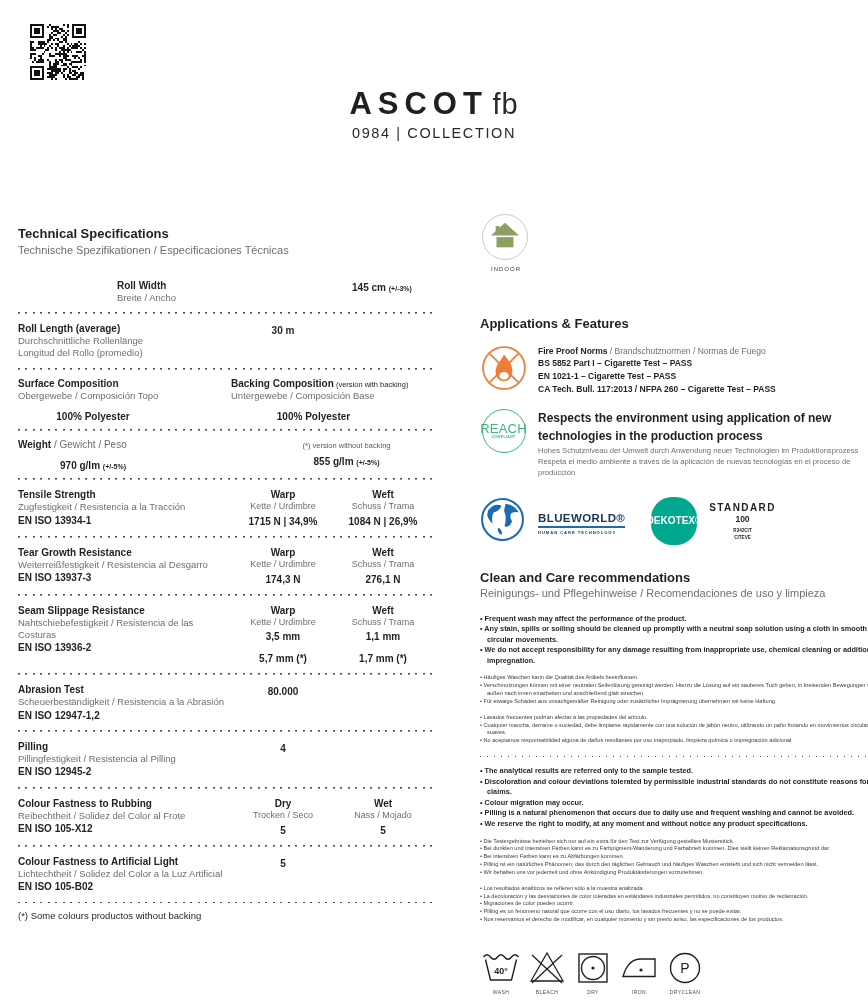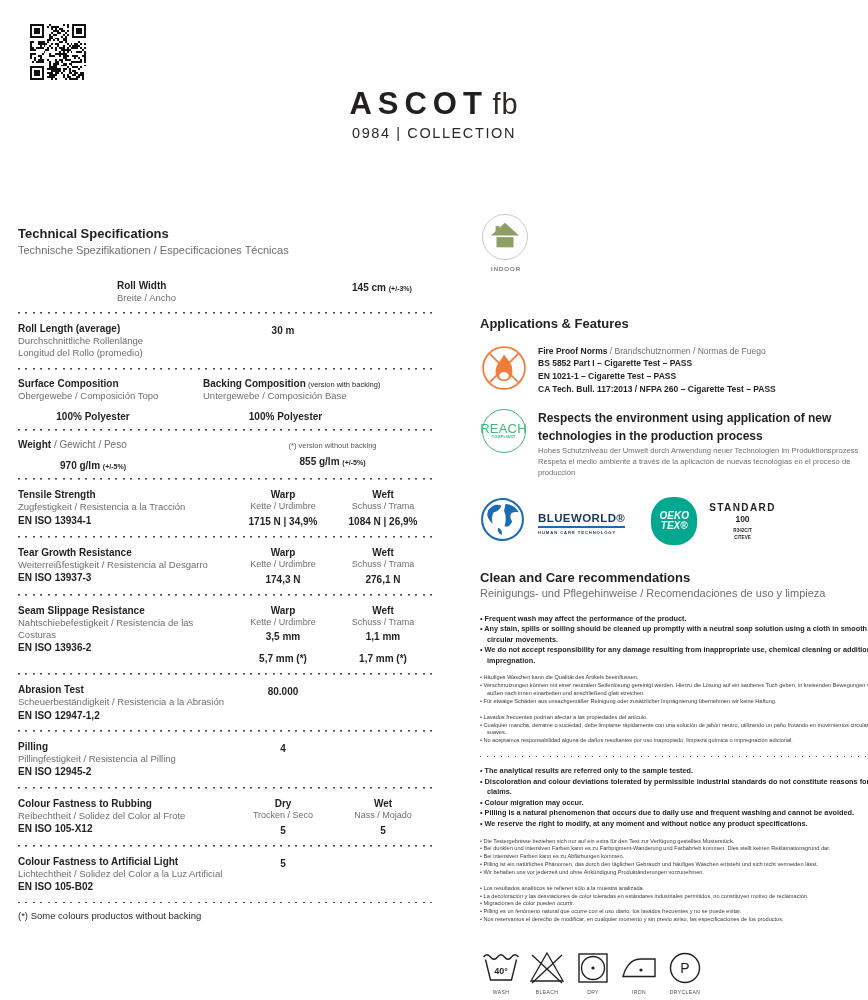--- a/index.html
+++ b/index.html
@@ -31,21 +31,21 @@
   .vcol{width:100px;flex:none;text-align:center;}
   .vcol .head{font-size:10px;font-weight:bold;line-height:1.3;}
   .vcol .vsub{font-size:9px;color:#6d6e71;line-height:1.3;}
   .vcol .val{font-size:10px;font-weight:bold;line-height:1.3;margin-top:2px;}
   .vcol .val.alt{margin-top:9px;}
   .val-top{margin-top:3px;}
   .val-mid{margin-top:12px;}
   .tol{font-size:7px;font-weight:bold;}
   .sep{height:2px;margin:7px 0;background-image:repeating-linear-gradient(to right,#4d4d4f 0 1.6px,transparent 1.6px 7.5px);background-size:100% 1.6px;background-repeat:no-repeat;background-position:left center;}
 
-  .comp-row{display:flex;margin:4px 0;}
+  .comp-row{display:flex;margin:4px 0;gap:28px;}
   .comp-left{width:185px;flex:none;}
   .comp-right{flex:1;}
   .comp-val{width:165px;text-align:center;font-size:10px;font-weight:bold;margin-top:9px;}
   .weight-right{flex:1;text-align:center;}
   .weight-note{font-size:7.5px;color:#58595b;margin-top:3px;}
   .weight-val{font-size:10px;font-weight:bold;margin-top:6px;}
   .weight-left-val{width:150px;text-align:center;font-size:10px;font-weight:bold;margin-top:9px;}
   .footnote{font-size:9.5px;margin-top:6px;}
 
   
@@ -62,21 +62,21 @@
   .reach-circle{width:44px;height:44px;border:1.6px solid #3eb778;border-radius:50%;display:flex;flex-direction:column;align-items:center;justify-content:center;color:#3eb778;box-sizing:border-box;}
   .reach-circle .r1{font-size:13px;font-weight:normal;letter-spacing:0.2px;line-height:1;}
   .reach-circle .r2{font-size:3.6px;font-weight:bold;letter-spacing:0.3px;line-height:1;margin-top:1.5px;}
   .reach-text .en{font-weight:bold;font-size:12px;}
   .reach-text .sm{color:#6d6e71;font-size:7.6px;}
 
   .logos-row{display:flex;align-items:center;margin-top:18px;}
   .blueworld{margin-left:13px;}
   .blueworld .bw-main{font-size:11.5px;font-weight:bold;color:#16365c;letter-spacing:0.4px;border-bottom:2px solid #1b6cb5;padding-bottom:2px;display:inline-block;}
   .blueworld .bw-sub{font-size:4.2px;font-weight:bold;color:#16365c;letter-spacing:0.9px;margin-top:2px;}
-  .oeko{width:46px;height:48px;margin-left:26px;background:#00a88f;border-radius:46%/44%;color:#fff;display:flex;flex-direction:column;align-items:center;justify-content:center;font-weight:bold;font-size:10px;line-height:1.05;font-style:italic;}
+  .oeko{width:46px;height:48px;margin-left:26px;background:#00a88f;border-radius:46%/44%;color:#fff;display:flex;flex-direction:row;align-items:center;justify-content:center;font-weight:bold;font-size:10px;line-height:1.05;}
   .standard{margin-left:12px;text-align:center;}
   .standard .s1{font-size:10px;font-weight:bold;letter-spacing:1.4px;line-height:1.25;}
   .standard .s2{font-size:8.5px;font-weight:bold;line-height:1.2;}
   .standard .s3{font-size:4.6px;font-weight:bold;margin-top:4px;line-height:1.4;}
   .standard .s4{font-size:4.6px;font-weight:bold;line-height:1.4;}
 
   .clean-title{margin-top:24px;}
   ul{margin:0;padding:0;list-style:none;}
   .blist li{padding-left:7px;text-indent:-7px;}
   .blist li::before{content:"• ";}

